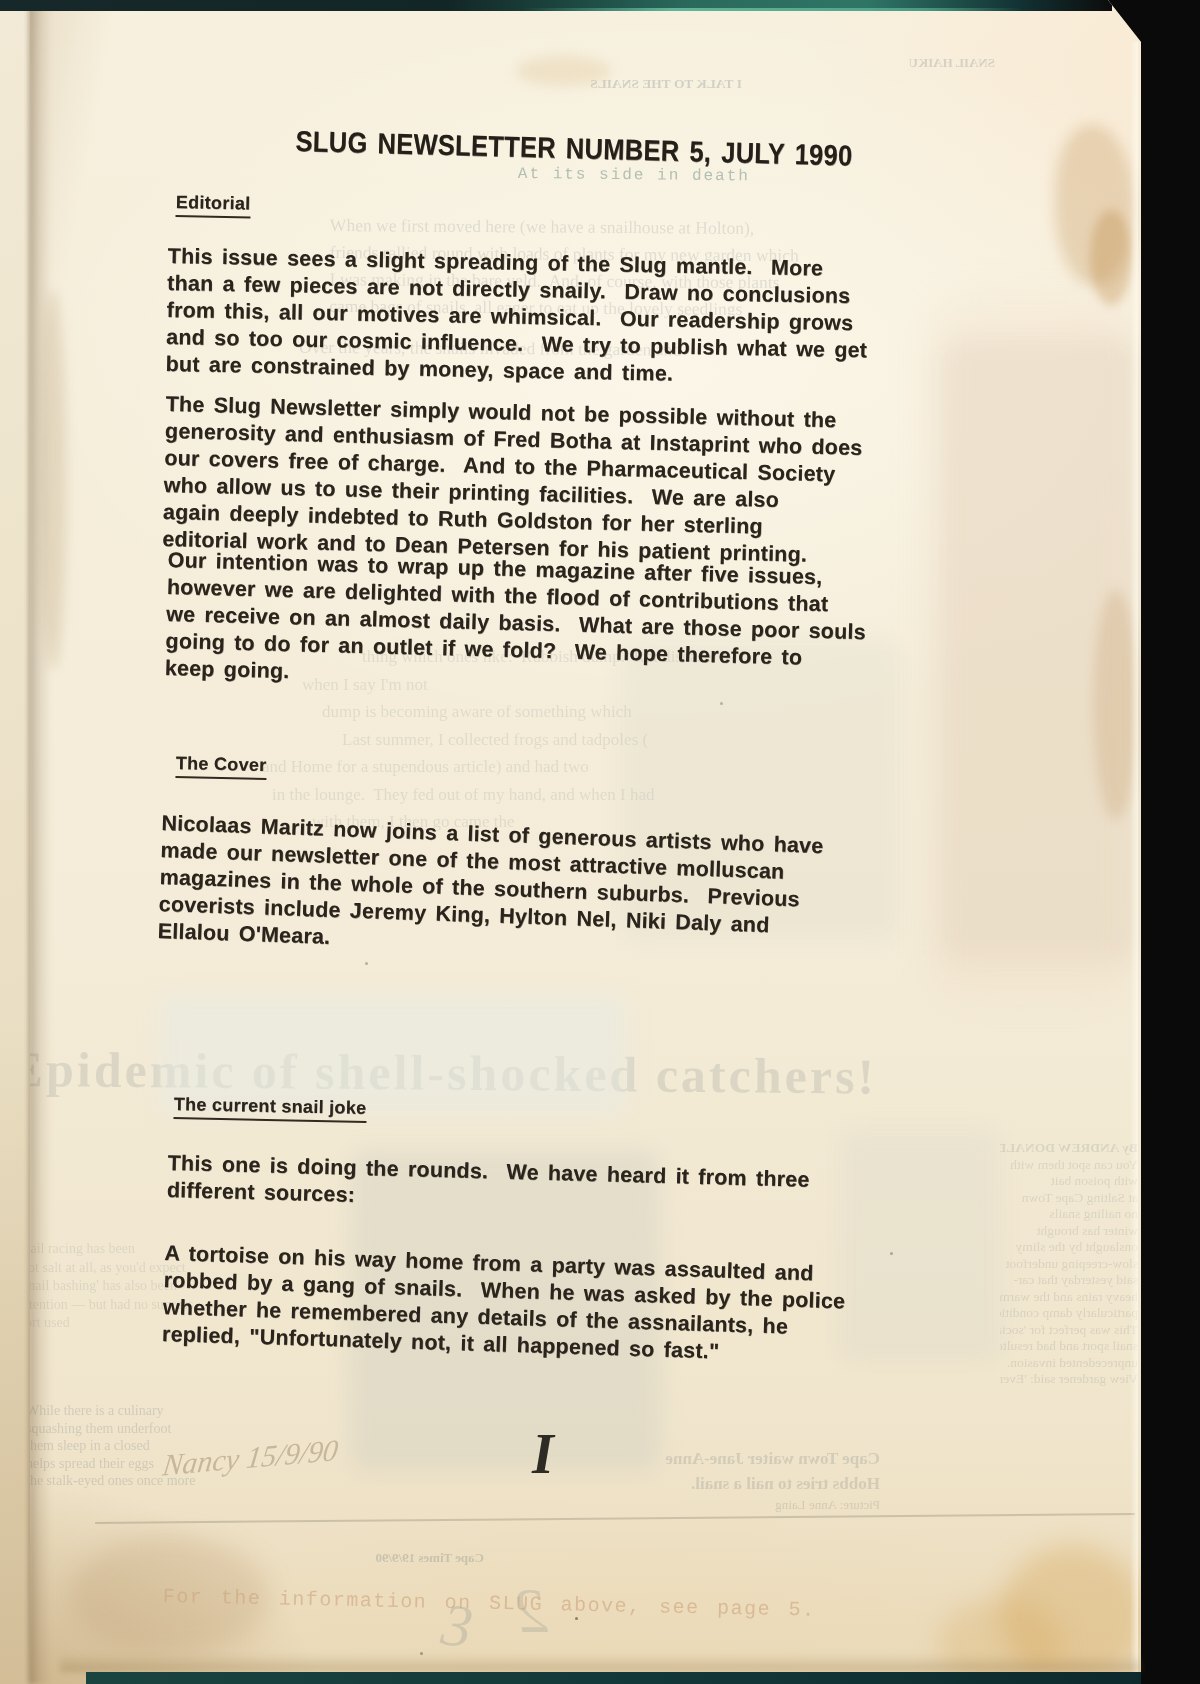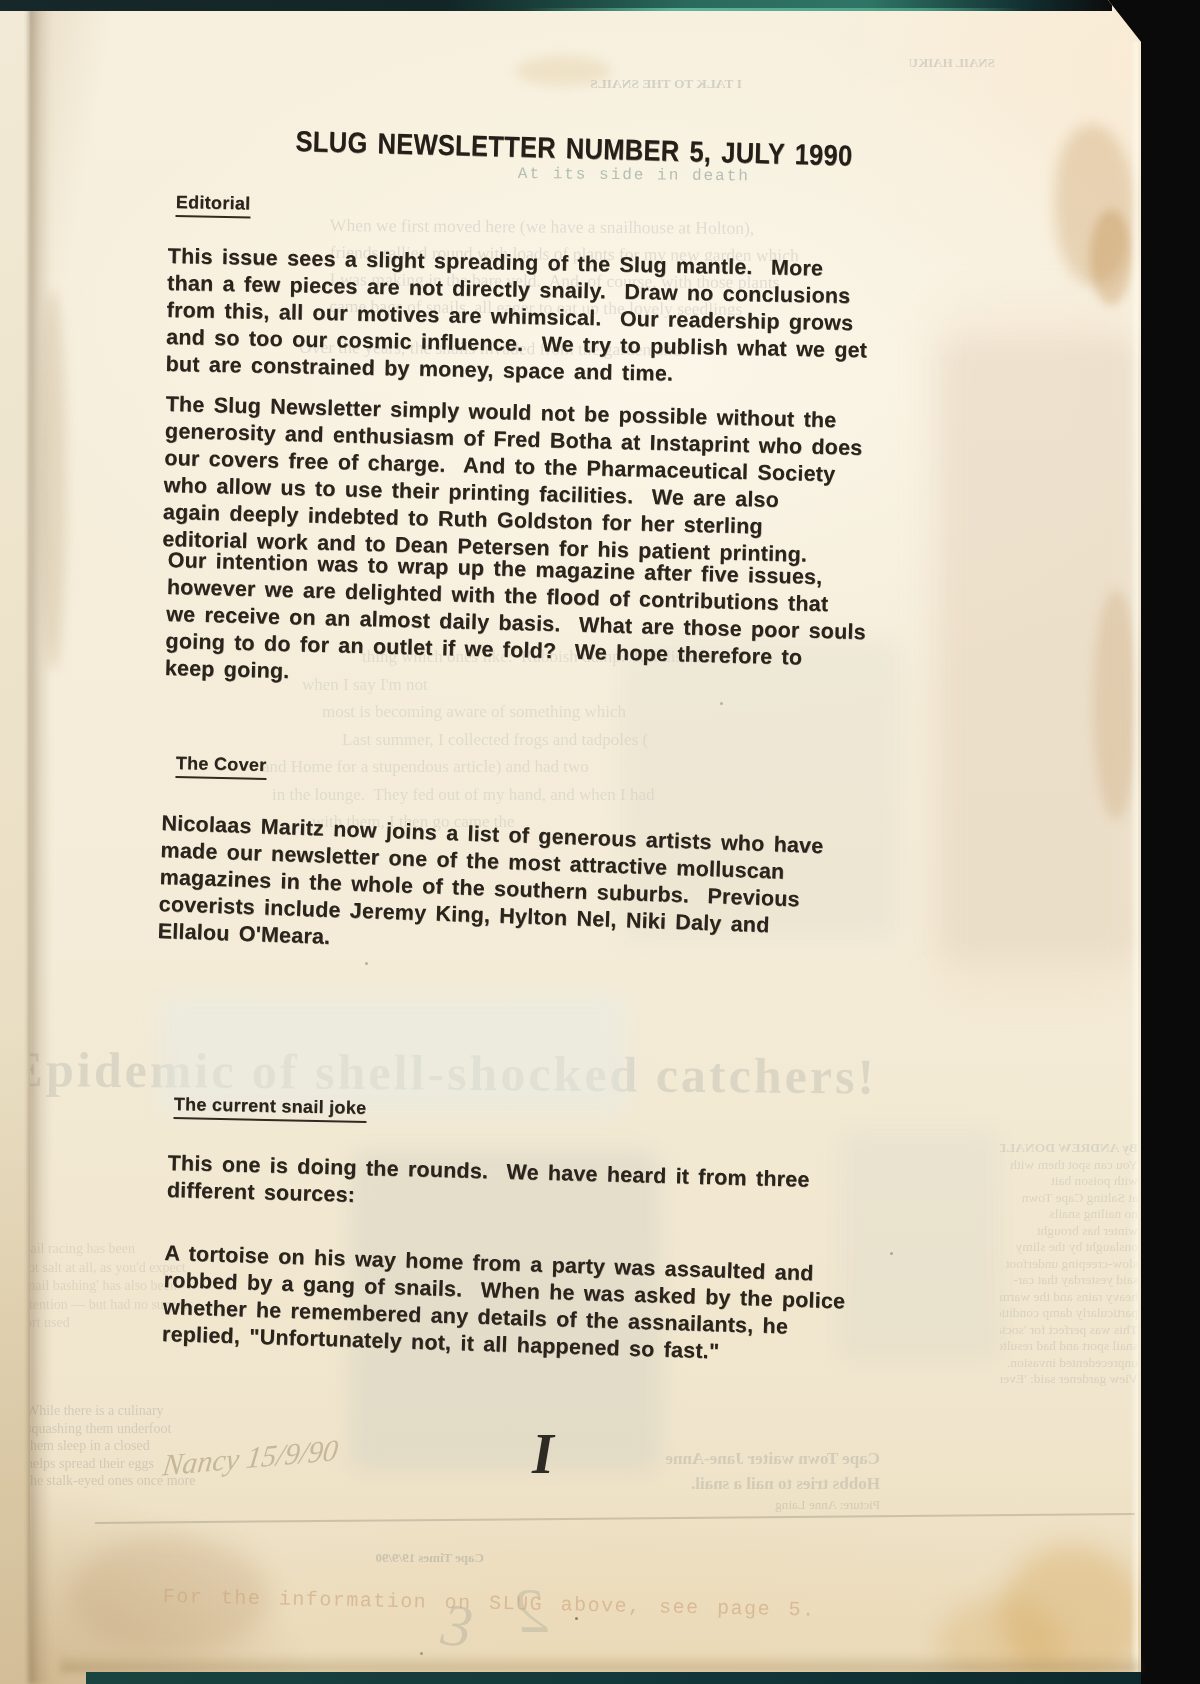--- a/index.html
+++ b/index.html
@@ -78,21 +78,21 @@
     <div class="gl">When we first moved here (we have a snailhouse at Holton),</div>
     <div class="gl">friends rallied round with loads of plants for my new garden which</div>
     <div class="gl">I was making in the bare veld.  And, of course, with those plants</div>
     <div class="gl">came bags of snails, all eager to eat up the lovely seedlings</div>
     <div class="gl" style="margin-top:14px;margin-left:-30px;">Over the years, the snails invaded from the garden and</div>
   </div>
 
   <div class="ghost gs" style="left:272px;top:643px;font-size:17px;line-height:27.5px;opacity:.14;">
     <div class="gl" style="margin-left:90px;">thing which ones like:  Rubbish dump.  Rot disease.</div>
     <div class="gl" style="margin-left:30px;">when I say I'm not</div>
-    <div class="gl" style="margin-left:50px;">most is becoming aware of something which</div>
+    <div class="gl" style="margin-left:50px;">dump is becoming aware of something which</div>
     <div class="gl" style="margin-left:70px;">Last summer, I collected frogs and tadpoles (</div>
     <div class="gl" style="margin-left:-10px;">and Home for a stupendous article) and had two</div>
     <div class="gl">in the lounge.  They fed out of my hand, and when I had</div>
     <div class="gl" style="margin-left:40px;">with them, I then go came the</div>
   </div>
 
   <div class="ghost gs gl" style="left:10px;top:1040px;font-weight:bold;font-size:50px;letter-spacing:3px;opacity:.16;transform:rotate(.5deg);">Epidemic of shell-shocked catchers!</div>
 
   <div class="ghost gs" style="left:18px;top:1240px;font-size:14px;line-height:18.5px;opacity:.15;">
     <div class="gl">snail racing has been</div>

